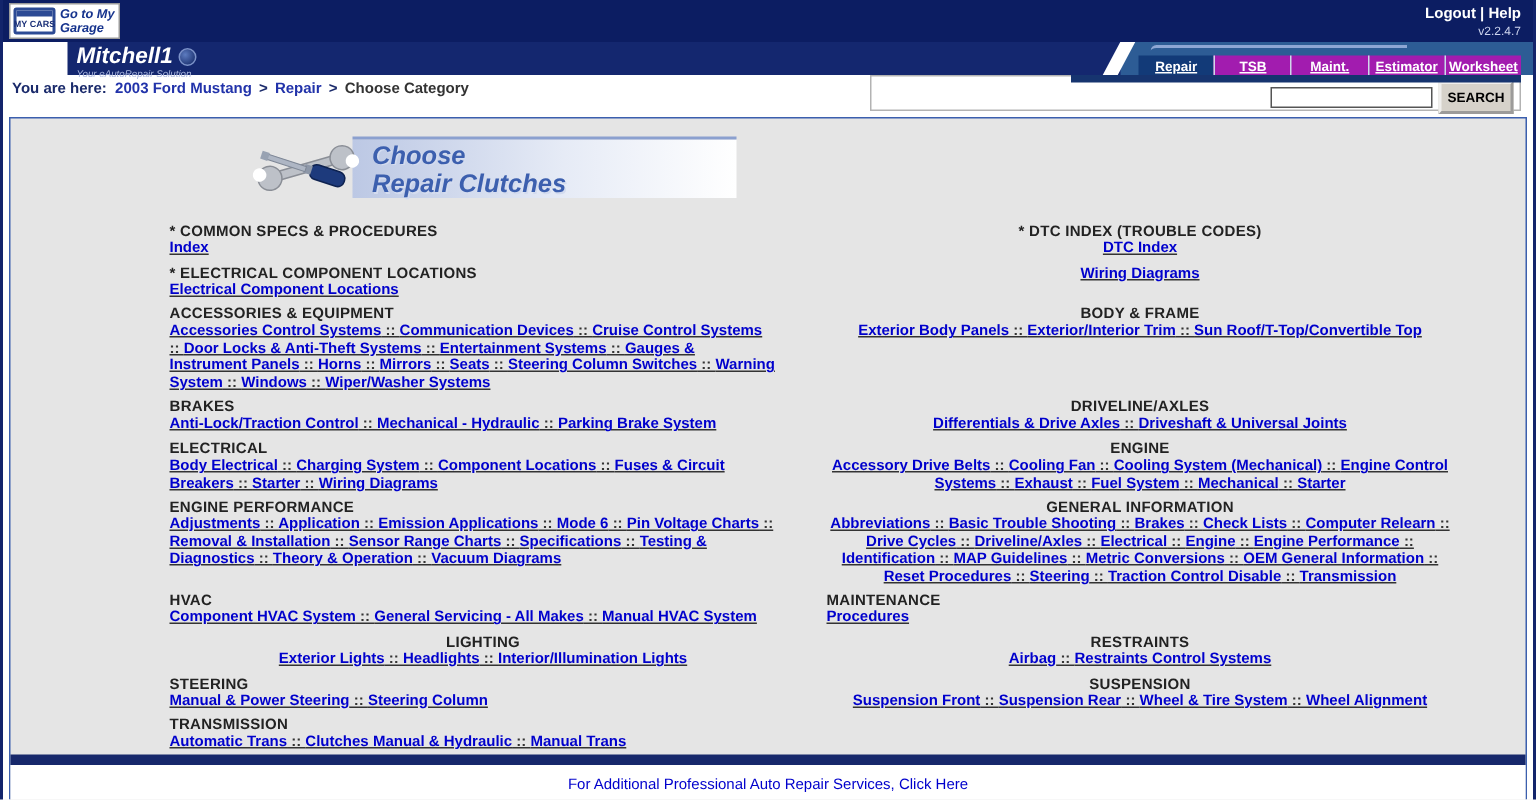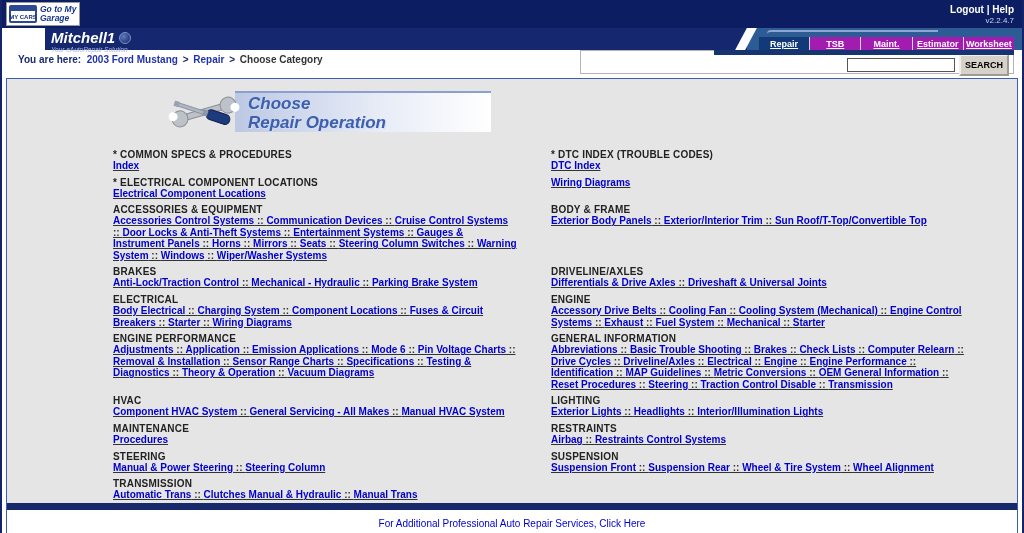--- a/index.html
+++ b/index.html
@@ -42,40 +42,40 @@
   .tab-understrip { position:absolute; left:712px; top:50px; right:8px; height:5px; background:#16346f; z-index:3; }
 
   
   .search-panel { position:absolute; left:578px; top:50px; right:8px; height:24px; background:#fff;
                   border:1px solid #b3b3b3; z-index:2; display:flex; align-items:center;
                   justify-content:flex-end; gap:4px; padding:5px 4px 0; }
   .search-input { width:108px; height:14px; border:1px solid #555; font-size:10px; padding:0 2px;
                   font-family:inherit; }
   .search-btn { height:22px; font-size:9px; font-weight:bold; background:#d6d2ca;
                 border:2px outset #f0efed; padding:0 4px; cursor:pointer; font-family:inherit; }
-  .breadcrumb { position:absolute; left:16px; top:54px; font-size:10px; color:#1a2a6b; font-weight:bold; }
+  .breadcrumb { position:absolute; left:6px; top:54px; font-size:10px; color:#1a2a6b; font-weight:bold; }
   .breadcrumb a { color:#2233aa; cursor:pointer; }
   .crumb-current { color:#333; }
   .crumb-sep { color:#1a2a6b; padding:0 2px; }
 
   
   .main-wrap { position:absolute; left:4px; right:4px; top:78px; bottom:0; background:#e5e5e5;
                border:1px solid #3b5fae; border-bottom:none; display:flex; flex-direction:column; }
   .banner { position:relative; height:50px; margin-top:8px; flex:0 0 auto; }
   .banner-band { position:absolute; left:228px; top:4px; width:256px; height:41px;
                  background:linear-gradient(to right,#bcc8e4 0%,#e6ebf6 55%,#fff 100%);
                  border-top:2px solid #8ba0cf; }
   .banner-title { position:absolute; left:241px; top:7px; font-size:17px; line-height:19px;
                   font-weight:bold; font-style:italic; color:#3c5fae; text-shadow:1px 1px 0 #d4dcef; }
   .tools-icon { position:absolute; left:160px; top:1px; }
 
   .category-grid { display:grid; grid-template-columns:438px 1fr; row-gap:3px;
                    padding:12px 28px 0 106px; flex:1 1 auto; }
   .cat-cell.left { max-width:414px; padding-right:10px; }
-  .cat-cell.right { max-width:418px; }
+  .cat-cell.right { max-width:418px;text-align:center; }
   .cat-heading { font-size:10px; font-weight:bold; color:#222; line-height:11px; letter-spacing:0.2px; }
   .cat-links { font-size:10px; line-height:11.5px; font-weight:bold; color:#333;text-decoration:underline; }
   .cat-links a { color:#0000cc; cursor:pointer; }
   .sep { color:#333; }
 
   
   .footer-navybar { height:7px; background:#17286b; flex:0 0 auto; }
   .footer { background:#fff; text-align:center; padding:3px 0 2px; flex:0 0 auto; }
   .footer-promo a { font-size:10px; color:#0000cc; cursor:pointer; }
 </style>
@@ -165,21 +165,21 @@
         </g>
         <g transform="rotate(18 37 24)">
           <rect x="40" y="19.5" width="24" height="10" rx="4.5" fill="#1d3a7c" stroke="#0e2250" stroke-width="1"></rect>
           <rect x="36" y="21.5" width="5" height="6" fill="#8d97a8"></rect>
           <rect x="10" y="23" width="27" height="3.5" fill="#aeb6c4" stroke="#7e8796" stroke-width="0.7"></rect>
           <rect x="6" y="22" width="5" height="5.5" fill="#98a2b2"></rect>
         </g>
       </svg>
       <div class="banner-title">
         <span>Choose</span><br>
-        <span>Repair Operation</span>
+        <span>Repair Clutches</span>
       </div>
     </div>
 
     <div class="category-grid">
         <div class="cat-cell left">
           <div class="cat-heading">* COMMON SPECS &amp; PROCEDURES</div>
           <div class="cat-links"><a class="cat-link">Index</a></div>
         </div>
         <div class="cat-cell right">
           <div class="cat-heading">* DTC INDEX (TROUBLE CODES)</div>
@@ -221,27 +221,27 @@
           <div class="cat-links"><a class="cat-link">Adjustments</a><span class="sep"> :: </span><a class="cat-link">Application</a><span class="sep"> :: </span><a class="cat-link">Emission Applications</a><span class="sep"> :: </span><a class="cat-link">Mode 6</a><span class="sep"> :: </span><a class="cat-link">Pin Voltage Charts</a><span class="sep"> :: </span><a class="cat-link">Removal &amp; Installation</a><span class="sep"> :: </span><a class="cat-link">Sensor Range Charts</a><span class="sep"> :: </span><a class="cat-link">Specifications</a><span class="sep"> :: </span><a class="cat-link">Testing &amp; Diagnostics</a><span class="sep"> :: </span><a class="cat-link">Theory &amp; Operation</a><span class="sep"> :: </span><a class="cat-link">Vacuum Diagrams</a></div>
         </div>
         <div class="cat-cell right">
           <div class="cat-heading">GENERAL INFORMATION</div>
           <div class="cat-links"><a class="cat-link">Abbreviations</a><span class="sep"> :: </span><a class="cat-link">Basic Trouble Shooting</a><span class="sep"> :: </span><a class="cat-link">Brakes</a><span class="sep"> :: </span><a class="cat-link">Check Lists</a><span class="sep"> :: </span><a class="cat-link">Computer Relearn</a><span class="sep"> :: </span><a class="cat-link">Drive Cycles</a><span class="sep"> :: </span><a class="cat-link">Driveline/Axles</a><span class="sep"> :: </span><a class="cat-link">Electrical</a><span class="sep"> :: </span><a class="cat-link">Engine</a><span class="sep"> :: </span><a class="cat-link">Engine Performance</a><span class="sep"> :: </span><a class="cat-link">Identification</a><span class="sep"> :: </span><a class="cat-link">MAP Guidelines</a><span class="sep"> :: </span><a class="cat-link">Metric Conversions</a><span class="sep"> :: </span><a class="cat-link">OEM General Information</a><span class="sep"> :: </span><a class="cat-link">Reset Procedures</a><span class="sep"> :: </span><a class="cat-link">Steering</a><span class="sep"> :: </span><a class="cat-link">Traction Control Disable</a><span class="sep"> :: </span><a class="cat-link">Transmission</a></div>
         </div>
         <div class="cat-cell left">
           <div class="cat-heading">HVAC</div>
           <div class="cat-links"><a class="cat-link">Component HVAC System</a><span class="sep"> :: </span><a class="cat-link">General Servicing - All Makes</a><span class="sep"> :: </span><a class="cat-link">Manual HVAC System</a></div>
         </div>
+        <div class="cat-cell left">
+          <div class="cat-heading">MAINTENANCE</div>
+          <div class="cat-links"><a class="cat-link">Procedures</a></div>
+        </div>
         <div class="cat-cell right">
           <div class="cat-heading">LIGHTING</div>
           <div class="cat-links"><a class="cat-link">Exterior Lights</a><span class="sep"> :: </span><a class="cat-link">Headlights</a><span class="sep"> :: </span><a class="cat-link">Interior/Illumination Lights</a></div>
-        </div>
-        <div class="cat-cell left">
-          <div class="cat-heading">MAINTENANCE</div>
-          <div class="cat-links"><a class="cat-link">Procedures</a></div>
         </div>
         <div class="cat-cell right">
           <div class="cat-heading">RESTRAINTS</div>
           <div class="cat-links"><a class="cat-link">Airbag</a><span class="sep"> :: </span><a class="cat-link">Restraints Control Systems</a></div>
         </div>
         <div class="cat-cell left">
           <div class="cat-heading">STEERING</div>
           <div class="cat-links"><a class="cat-link">Manual &amp; Power Steering</a><span class="sep"> :: </span><a class="cat-link">Steering Column</a></div>
         </div>
         <div class="cat-cell right">

